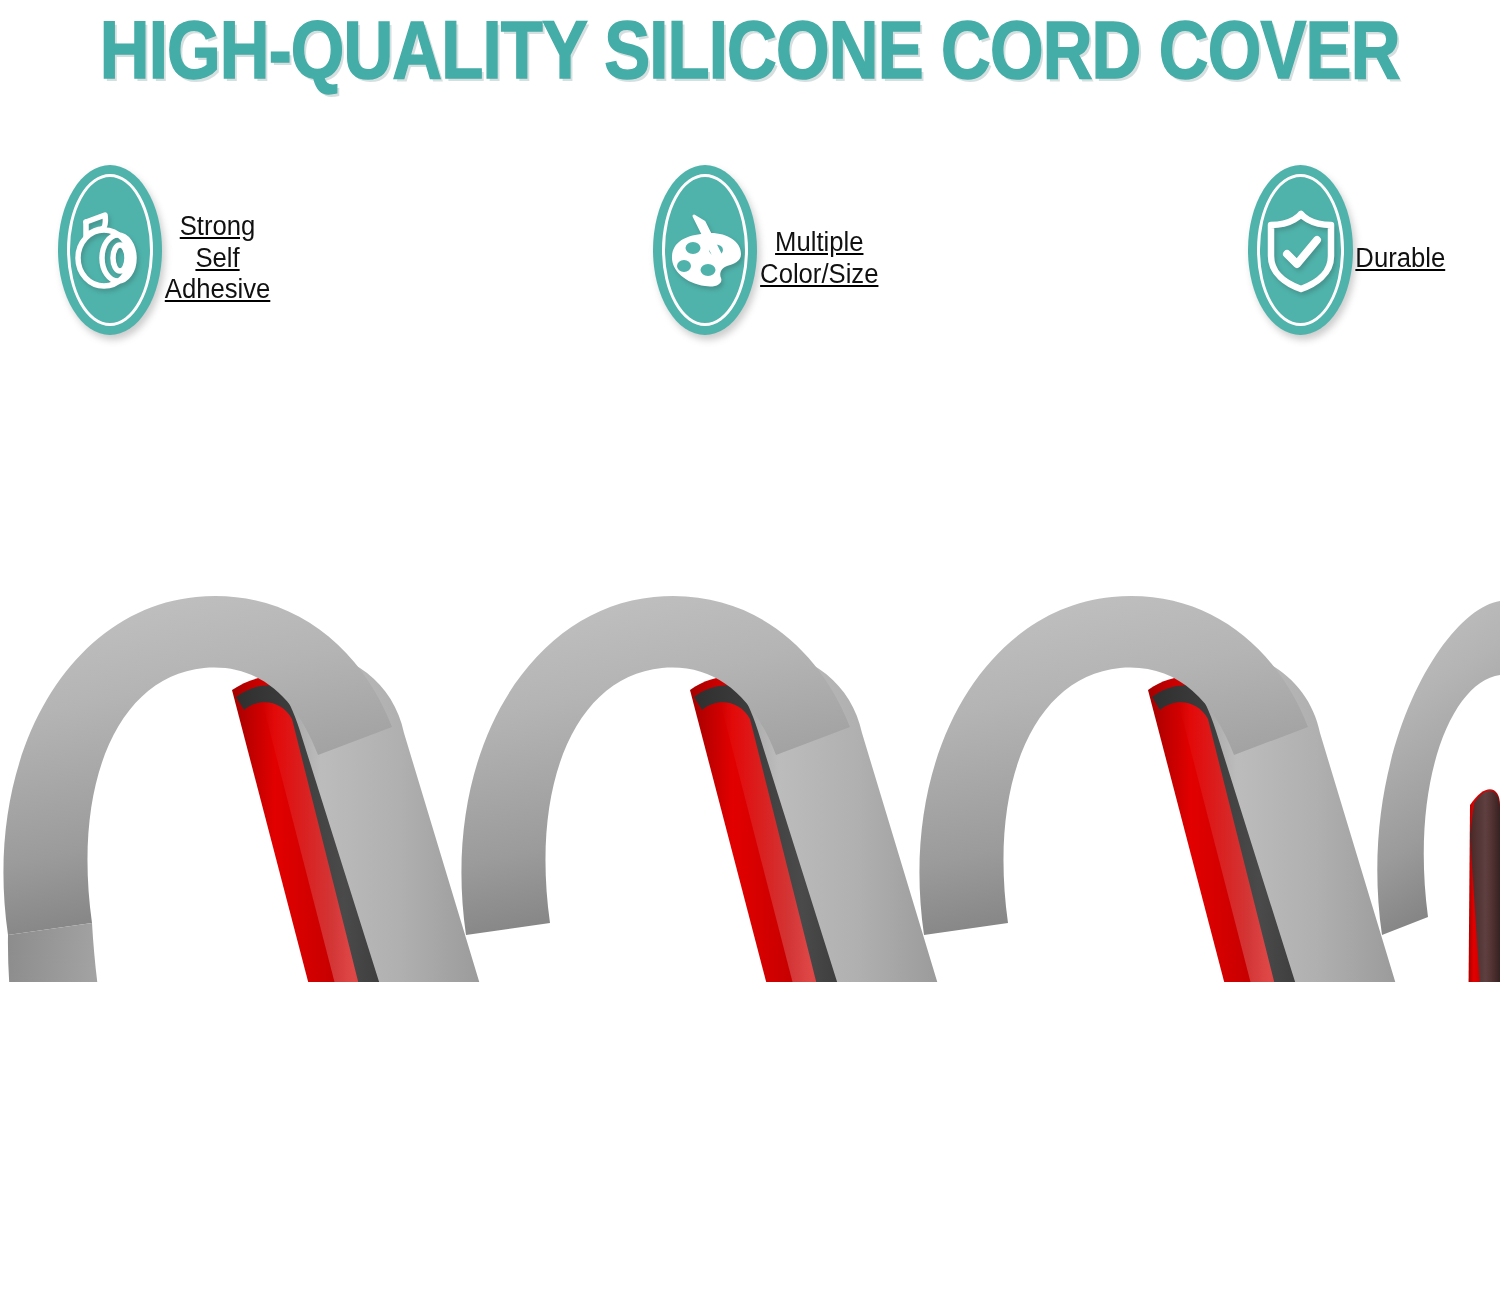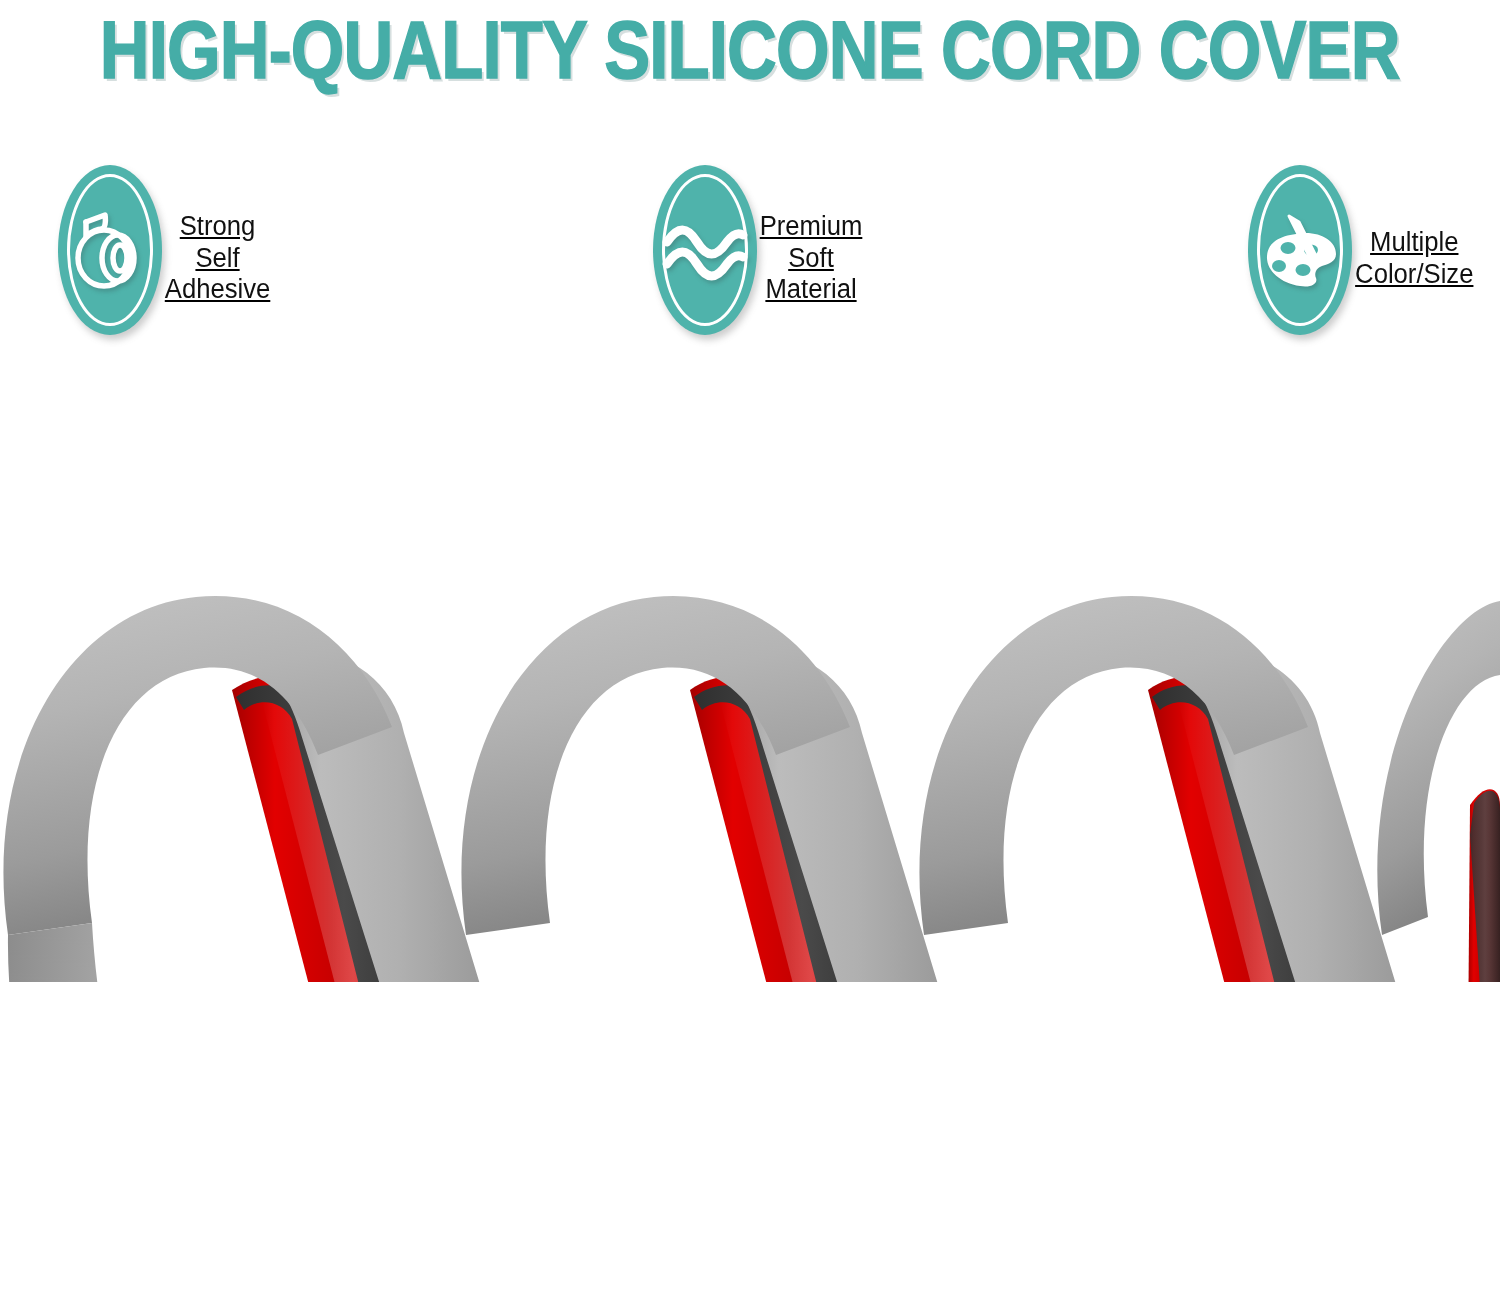--- a/index.html
+++ b/index.html
@@ -136,32 +136,20 @@
             <ellipse cx="60" cy="60" rx="16" ry="23"></ellipse>
             <ellipse cx="62" cy="60" rx="7" ry="13"></ellipse>
           </svg>
         </span>
       </div>
       <div class="feature-label">Strong Self
 Adhesive</div>
     </div>
 
 
-    <div class="feature">
-      <div class="badge">
-        <span>
-          <svg width="104" height="104" viewBox="0 0 104 104" fill="none" stroke="#ffffff" stroke-width="9" stroke-linecap="round" stroke-linejoin="round">
-            <path d="M14 44 C25 28 34 28 44 44 C54 60 63 60 74 44 C80 36 85 34 90 37"></path>
-            <path d="M14 66 C25 50 34 50 44 66 C54 82 63 82 74 66 C80 58 85 56 90 59"></path>
-          </svg>
-        </span>
-      </div>
-      <div class="feature-label">Premium Soft
-Material</div>
-    </div>
 
     <div class="feature">
       <div class="badge">
         <span>
           <svg width="104" height="104" viewBox="0 0 104 104" fill="none">
             <g fill="#ffffff">
               <path d="M48 36 C70 32 88 42 88 56 C88 64 80 66 74 68
                        C68 70 66 76 68 80 C70 85 64 90 52 88
                        C32 85 18 72 19 58 C20 44 32 38 48 36 Z"></path>
             </g>
@@ -175,20 +163,34 @@
               <path d="M41 18 L51 24 L68 58 L58 52 Z"></path>
               <path d="M58 52 L68 58 L73 66 L62 60 Z"></path>
             </g>
           </svg>
         </span>
       </div>
       <div class="feature-label">Multiple
 Color/Size</div>
     </div>
 
+    <div class="feature">
+      <div class="badge">
+        <span>
+          <svg width="104" height="104" viewBox="0 0 104 104" fill="none" stroke="#ffffff" stroke-width="6.5" stroke-linecap="round" stroke-linejoin="round">
+            <path d="M52 16 C52 16 44 27 22 27 L22 58
+                     C22 76 38 86 52 91
+                     C66 86 82 76 82 58 L82 27
+                     C60 27 52 16 52 16 Z"></path>
+            <path d="M38 56 L48 66 L68 42" stroke-width="8"></path>
+          </svg>
+        </span>
+      </div>
+      <div class="feature-label">Durable</div>
+    </div>
 
 
   </div>
 
   <div class="photo">
     <svg viewBox="0 0 1500 784" preserveAspectRatio="none">
       <defs>
 
         <linearGradient id="gray-leg" x1="0" y1="0" x2="1" y2="0">
           <stop offset="0" stop-color="#9a9a9a"></stop>

